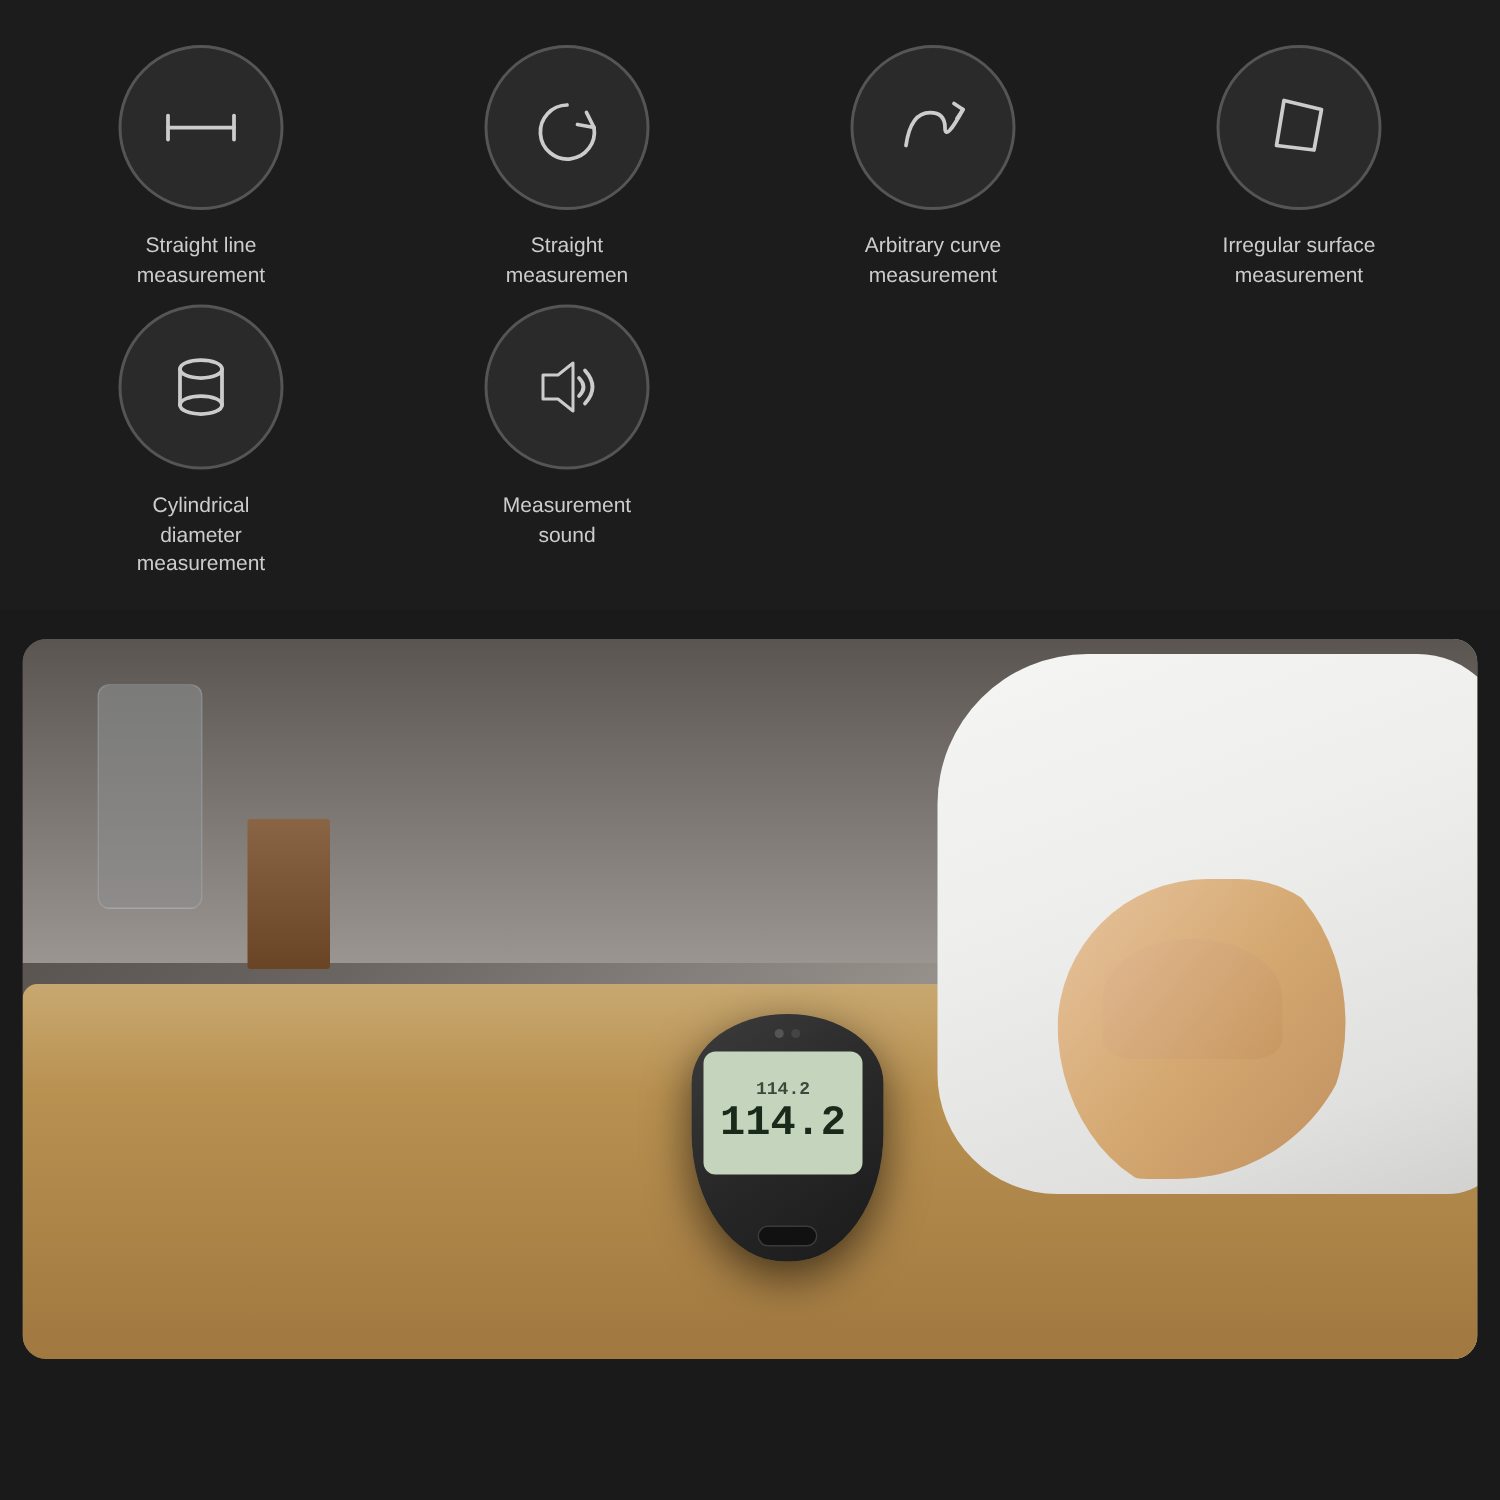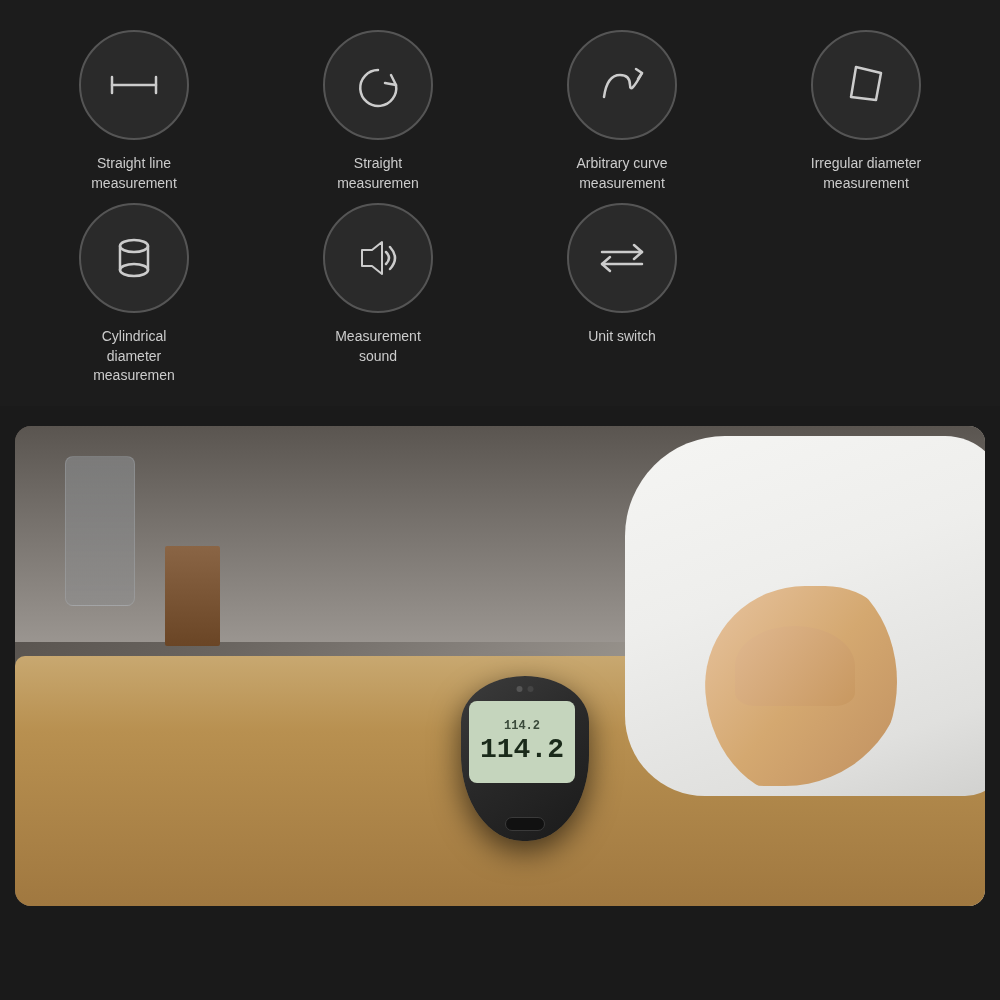--- a/index.html
+++ b/index.html
@@ -125,62 +125,51 @@
       <div class="icon-label" style="white-space:pre-line">Arbitrary curve
 measurement</div>
     </div>
 
     <div class="icon-item">
       <div class="icon-circle">
         <svg viewBox="0 0 60 60">
           <polygon points="20,12 45,18 40,45 15,42" stroke="#ccc" stroke-width="2.5" fill="none"></polygon>
         </svg>
       </div>
-      <div class="icon-label" style="white-space:pre-line">Irregular diameter
+      <div class="icon-label" style="white-space:pre-line">Irregular surface
 measurement</div>
     </div>
 
     <div class="icon-item">
       <div class="icon-circle">
         <svg viewBox="0 0 60 60">
           <ellipse cx="30" cy="18" rx="14" ry="6" stroke="#ccc" stroke-width="2.5" fill="none"></ellipse>
           <line x1="16" y1="18" x2="16" y2="42" stroke="#ccc" stroke-width="2.5"></line>
           <line x1="44" y1="18" x2="44" y2="42" stroke="#ccc" stroke-width="2.5"></line>
           <ellipse cx="30" cy="42" rx="14" ry="6" stroke="#ccc" stroke-width="2.5" fill="none"></ellipse>
         </svg>
       </div>
       <div class="icon-label" style="white-space:pre-line">Cylindrical
 diameter
-measuremen</div>
+measurement</div>
     </div>
 
 
     <div class="icon-item">
       <div class="icon-circle">
         <svg viewBox="0 0 60 60">
           <polygon points="14,22 24,22 34,14 34,46 24,38 14,38" stroke="#ccc" stroke-width="2" fill="none"></polygon>
           <path d="M 38 24 Q 44 30 38 36" stroke="#ccc" stroke-width="2.5" fill="none"></path>
           <path d="M 42 19 Q 52 30 42 41" stroke="#ccc" stroke-width="2.5" fill="none"></path>
         </svg>
       </div>
       <div class="icon-label" style="white-space:pre-line">Measurement
 sound</div>
     </div>
 
-    <div class="icon-item">
-      <div class="icon-circle">
-        <svg viewBox="0 0 60 60">
-          <line x1="10" y1="24" x2="50" y2="24" stroke="#ccc" stroke-width="2.5"></line>
-          <polyline points="42,17 50,24 42,31" stroke="#ccc" stroke-width="2.5" fill="none"></polyline>
-          <line x1="50" y1="36" x2="10" y2="36" stroke="#ccc" stroke-width="2.5"></line>
-          <polyline points="18,29 10,36 18,43" stroke="#ccc" stroke-width="2.5" fill="none"></polyline>
-        </svg>
-      </div>
-      <div class="icon-label" style="white-space:pre-line">Unit switch</div>
-    </div>
 
   </div>
 </div>
 
 <div class="bottom-section">
   <div class="photo-container">
     <div class="scene-bg">
 
       <div style="position:absolute;top:0;left:0;width:100%;height:45%;background:linear-gradient(180deg,#5a5550 0%,#7a7570 50%,#9a9590 100%);"></div>
 

